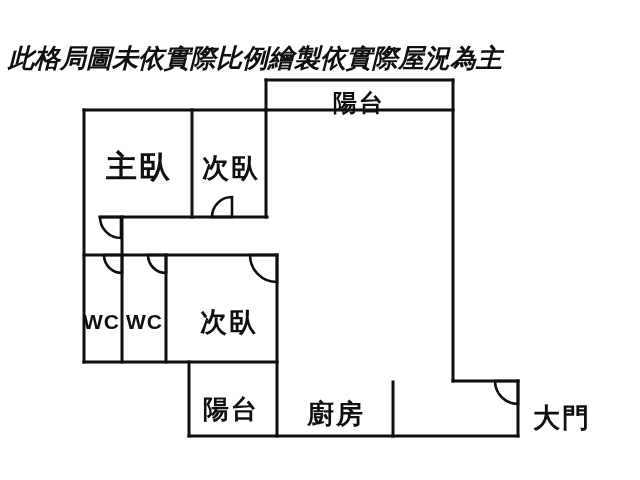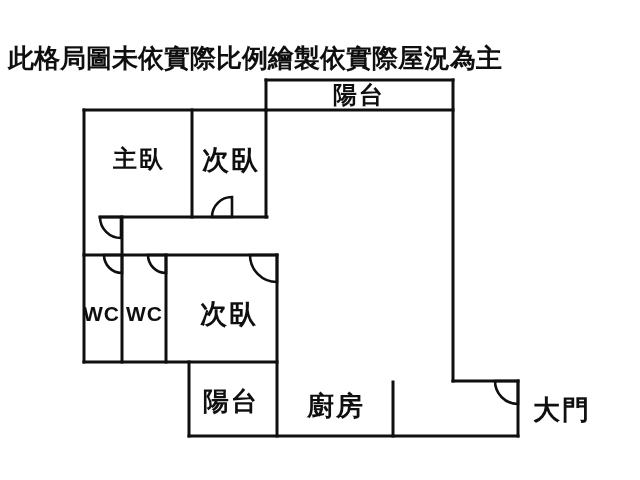--- a/index.html
+++ b/index.html
@@ -22,32 +22,34 @@
   }
   .title {
     position: absolute;
     left: 8px;
     top: 41px;
     font-size: 26px;
     font-weight: bold;
     color: #0f0f0f;
     letter-spacing: 0px;
     white-space: nowrap;
+    font-style: italic;
   }
   .room-label {
     position: absolute;
     transform: translate(-50%, -50%);
     font-weight: bold;
     color: #0f0f0f;
     white-space: nowrap;
     letter-spacing: 2px;
     text-indent: 2px;
+    margin-top: 8px;
   }
   .lbl-balcony-top  { left: 358px; top: 95px;  font-size: 24px; }
-  .lbl-master       { left: 138px; top: 159px; font-size: 24px; }
+  .lbl-master       { left: 138px; top: 159px; font-size: 31px; }
   .lbl-bed-upper    { left: 230px; top: 160px; font-size: 27px; }
   .lbl-living       { left: 366px; top: 220px; font-size: 41px; }
   .lbl-wc1          { left: 101px; top: 314px; font-size: 21px; font-weight: 600; letter-spacing: 1px; text-indent: 1px; }
   .lbl-wc2          { left: 144px; top: 314px; font-size: 21px; font-weight: 600; letter-spacing: 1px; text-indent: 1px; }
   .lbl-bed-lower    { left: 228px; top: 314px; font-size: 27px; }
   .lbl-balcony-bot  { left: 230px; top: 401px; font-size: 26px; }
   .lbl-kitchen      { left: 335px; top: 406px; font-size: 27px; }
   .lbl-main-door    { left: 561px; top: 410px; font-size: 27px; }
 </style>
 </head>

